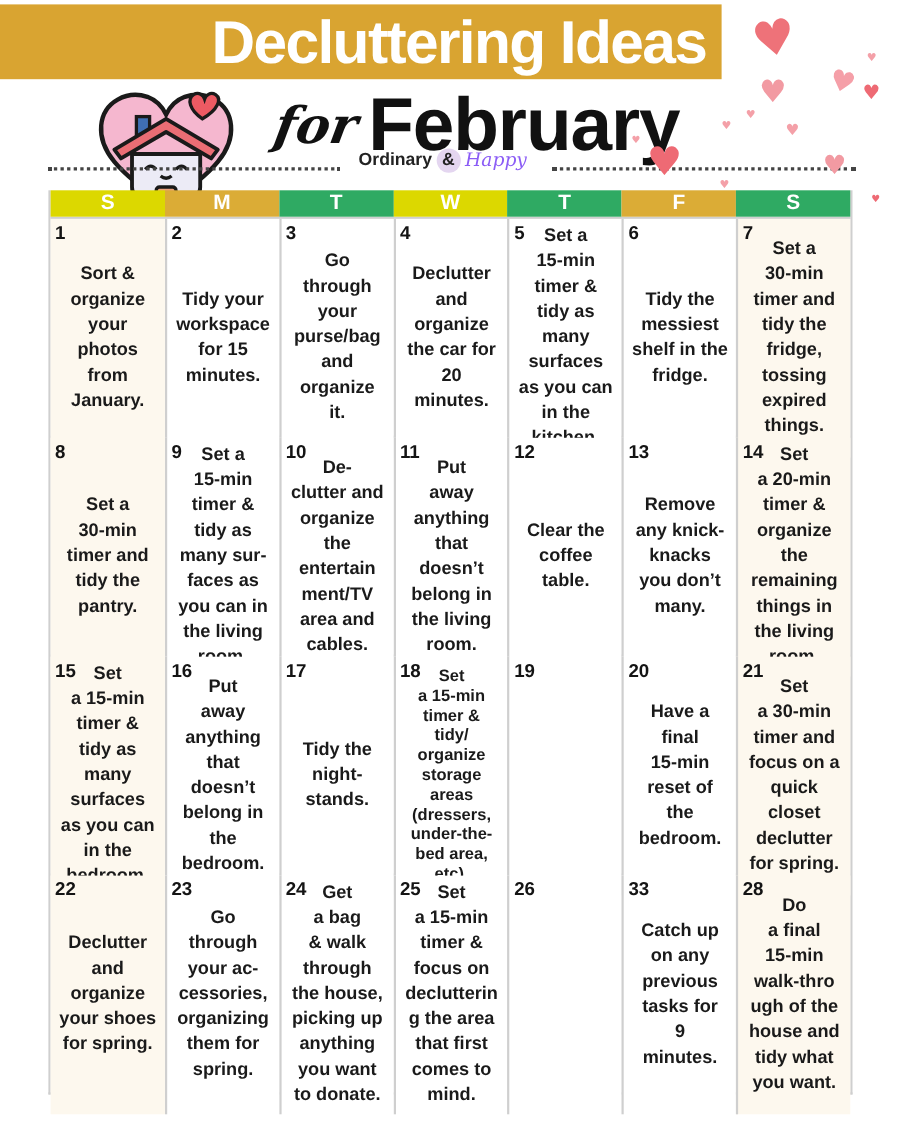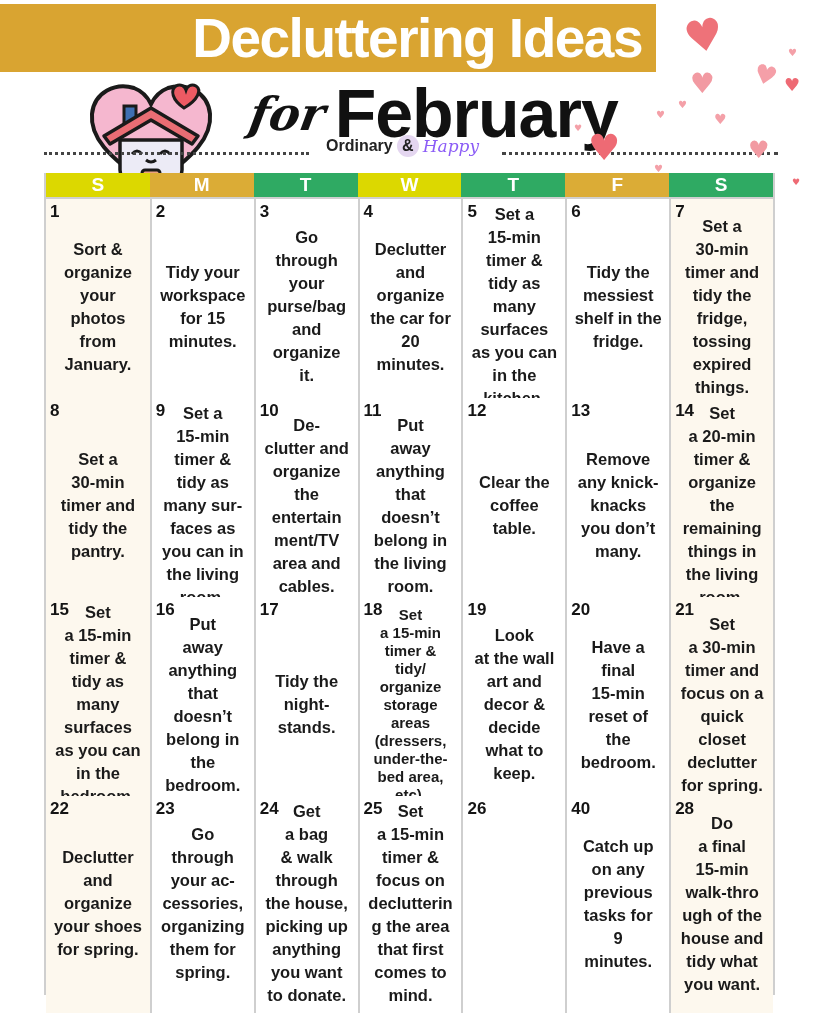--- a/index.html
+++ b/index.html
@@ -315,27 +315,20 @@
 organize
 storage
 areas
 (dressers,
 under-the-
 bed area,
 etc).</div>
       </div>
     <div class="day-cell">
         <span class="day-num">19</span>
-        <div class="day-text">Look
-at the wall
-art and
-decor &amp;
-decide
-what to
-keep.</div>
       </div>
     <div class="day-cell">
         <span class="day-num">20</span>
         <div class="day-text">Have a
 final
 15-min
 reset of
 the
 bedroom.</div>
       </div>
@@ -392,21 +385,21 @@
 declutterin
 g the area
 that first
 comes to
 mind.</div>
       </div>
     <div class="day-cell">
         <span class="day-num">26</span>
       </div>
     <div class="day-cell">
-        <span class="day-num">40</span>
+        <span class="day-num">33</span>
         <div class="day-text">Catch up
 on any
 previous
 tasks for
 9
 minutes.</div>
       </div>
     <div class="day-cell weekend">
         <span class="day-num">28</span>
         <div class="day-text">Do

